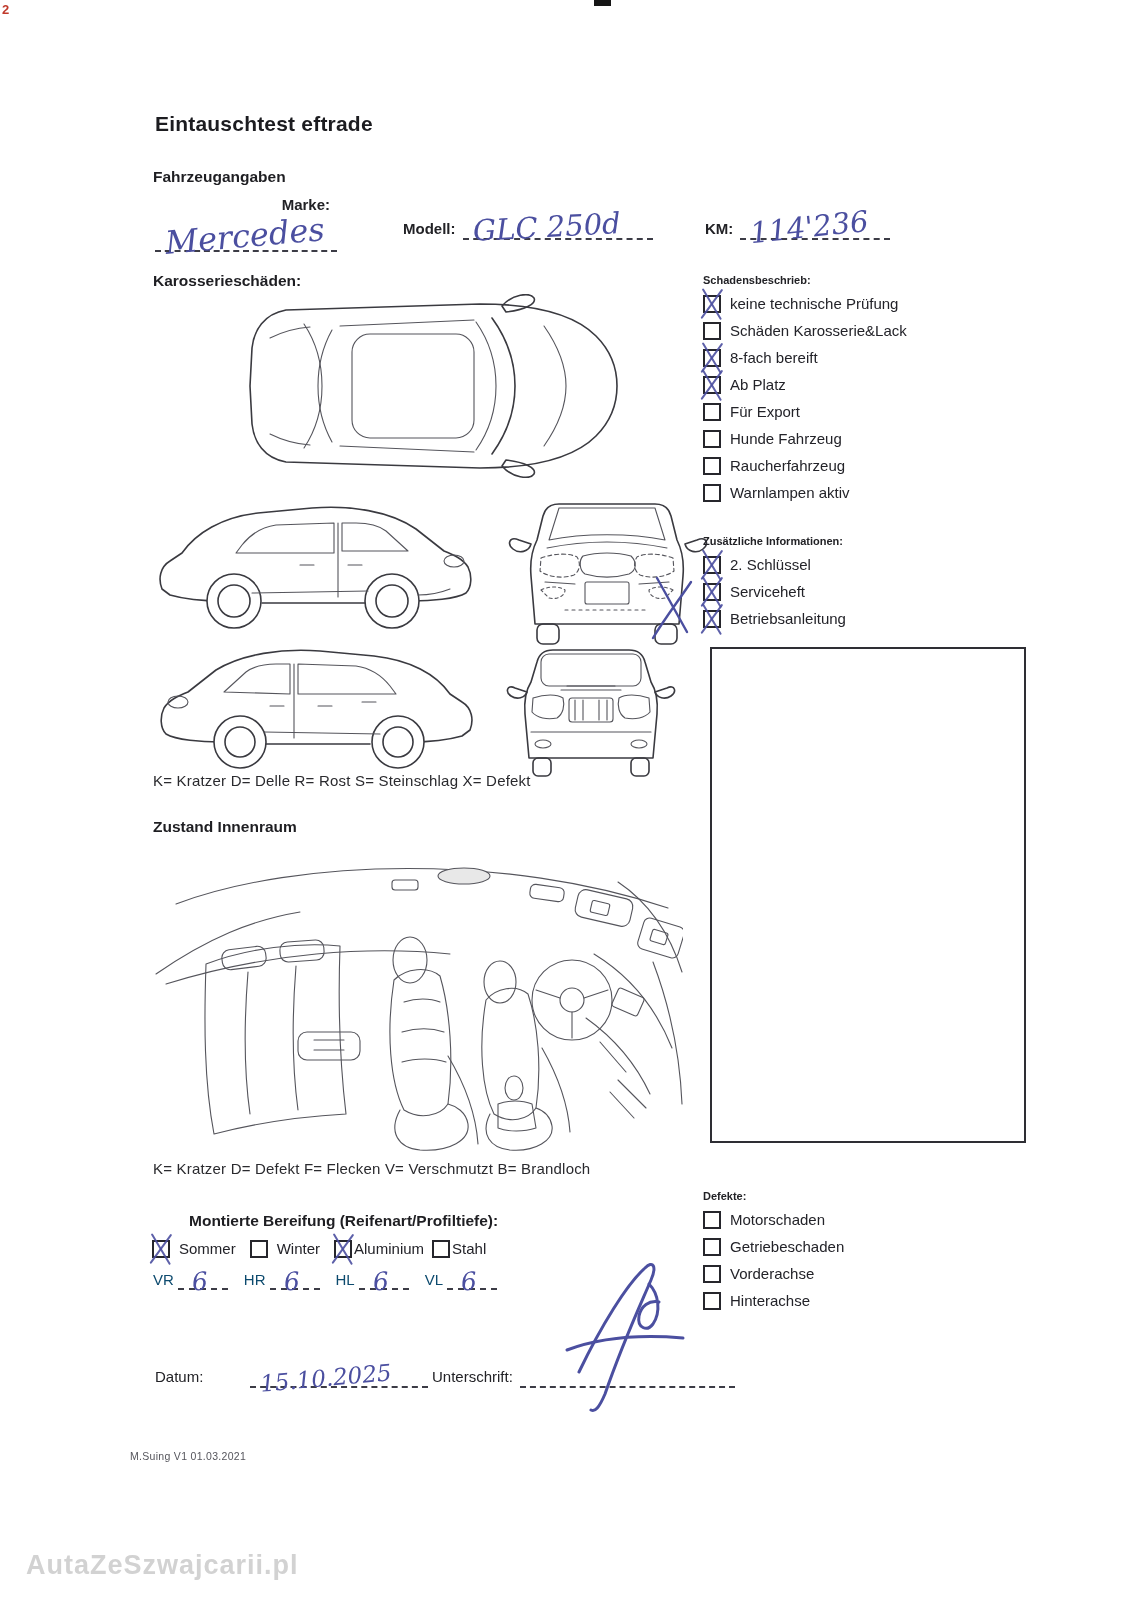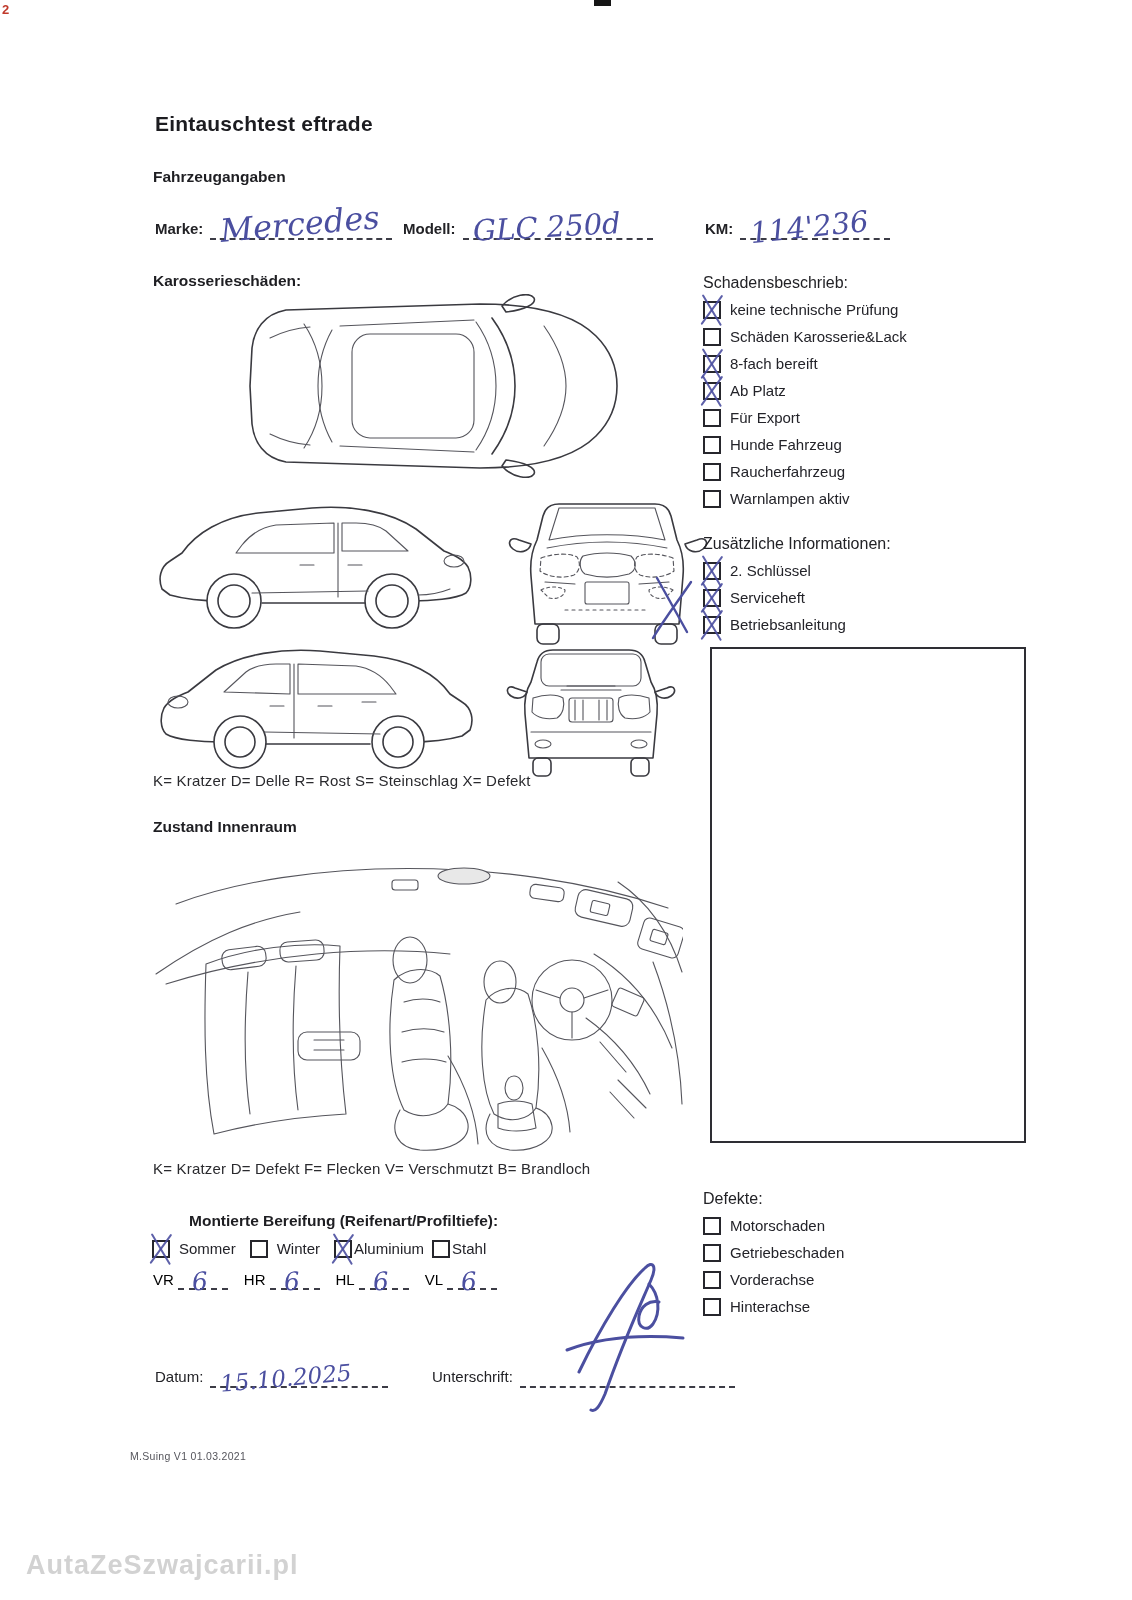--- a/index.html
+++ b/index.html
@@ -33,27 +33,27 @@
   .cb { position:relative; width:14px; height:14px; border:2px solid #26262c; margin-right:9px; flex:none; background:#fff; }
   .cb .handx { display:none; position:absolute; left:-5px; top:-10px; width:24px; height:34px; pointer-events:none; }
   .cbrow.checked .cb .handx { display:block; }
   .handx::before, .handx::after {
     content:""; position:absolute; left:50%; top:50%; width:2.4px; height:36px;
     background:#4b4fa0; opacity:.9; border-radius:2px;
   }
   .handx::before { transform:translate(-50%,-50%) rotate(36deg); }
   .handx::after  { transform:translate(-50%,-50%) rotate(-31deg); }
   .cb-label { font-size:15px; color:#232329; }
-  .colhead { font-size:16px; font-weight:normal; margin-bottom:7px; }
+  .colhead { font-size:11px; font-weight:bold; margin-bottom:7px; }
 
   
   .tire-opts { display:flex; align-items:center; }
   .tire-opts .cbrow { margin:0 14px 0 0; }
   .depths { display:flex; align-items:flex-end; }
-  .depths .dlabel { font-size:15px; color:#000000; margin-right:4px; padding-bottom:2px; }
+  .depths .dlabel { font-size:15px; color:#0c4a6e; margin-right:4px; padding-bottom:2px; }
   .depths .dfill { position:relative; border-bottom:2px dashed #3c3c46; width:50px; height:26px; margin-right:16px; }
   .depths .dfill .hand { position:absolute; left:14px; bottom:-6px; font-size:25px; transform:rotate(-4deg); }
 
   .notes-box { border:2px solid #2e2e34; background:#fff; }
 
   svg.diagram { stroke:#3a3a40; fill:none; stroke-width:1.6; stroke-linecap:round; stroke-linejoin:round; }
   svg.diagram .thin { stroke-width:1.1; stroke:#55555c; }
   svg.diagram .blue { stroke:#4b4fa0; stroke-width:2.4; }
   .flip { transform:scaleX(-1); }
 
@@ -72,21 +72,21 @@
 
 <div class="page">
 
   <div class="abs artifact" style="left:594px; top:0; width:17px; height:6px;"></div>
   <div class="abs artifact-red" style="left:2px; top:2px;">2</div>
 
 
   <div class="abs doc-title" style="left:155px; top:112px;">Eintauschtest eftrade</div>
   <div class="abs sec-head" style="left:153px; top:168px;">Fahrzeugangaben</div>
 
-  <div class="abs field" style="left:155px; top:204px;">
+  <div class="abs field" style="left:155px; top:196px;flex-direction:column;">
     <span class="flabel">Marke:</span>
     <span class="fill" style="width:182px;">
       <span class="hand" style="font-size:32px; transform:rotate(-5deg); bottom:-2px;">Mercedes</span>
     </span>
   </div>
   <div class="abs field" style="left:403px; top:204px;">
     <span class="flabel">Modell:</span>
     <span class="fill" style="width:190px;">
       <span class="hand" style="font-size:29px; transform:rotate(-3deg);">GLC 250d</span>
     </span>
@@ -344,21 +344,21 @@
     <div class="cbrow">
       <span class="cb"></span>
       <span class="cb-label">Vorderachse</span>
     </div>
     <div class="cbrow">
       <span class="cb"></span>
       <span class="cb-label">Hinterachse</span>
     </div>
   </div>
 
-  <div class="abs field" style="left:155px; top:1352px;">
+  <div class="abs field" style="left:155px; top:1352px;gap:40px;">
     <span class="flabel" style="font-weight:normal;">Datum:</span>
     <span class="fill" style="width:178px;">
       <span class="hand" style="font-size:23px; transform:rotate(-5deg);">15.10.2025</span>
     </span>
   </div>
   <div class="abs field" style="left:432px; top:1352px;">
     <span class="flabel" style="font-weight:normal;">Unterschrift:</span>
     <span class="fill" style="width:215px; border-bottom-style:dashed;">
       <svg class="abs" style="left:45px; top:-92px; overflow:visible;" width="130" height="150" viewBox="0 0 130 150">
         <g fill="none" stroke="#4b4fa0" stroke-width="3" stroke-linecap="round">

